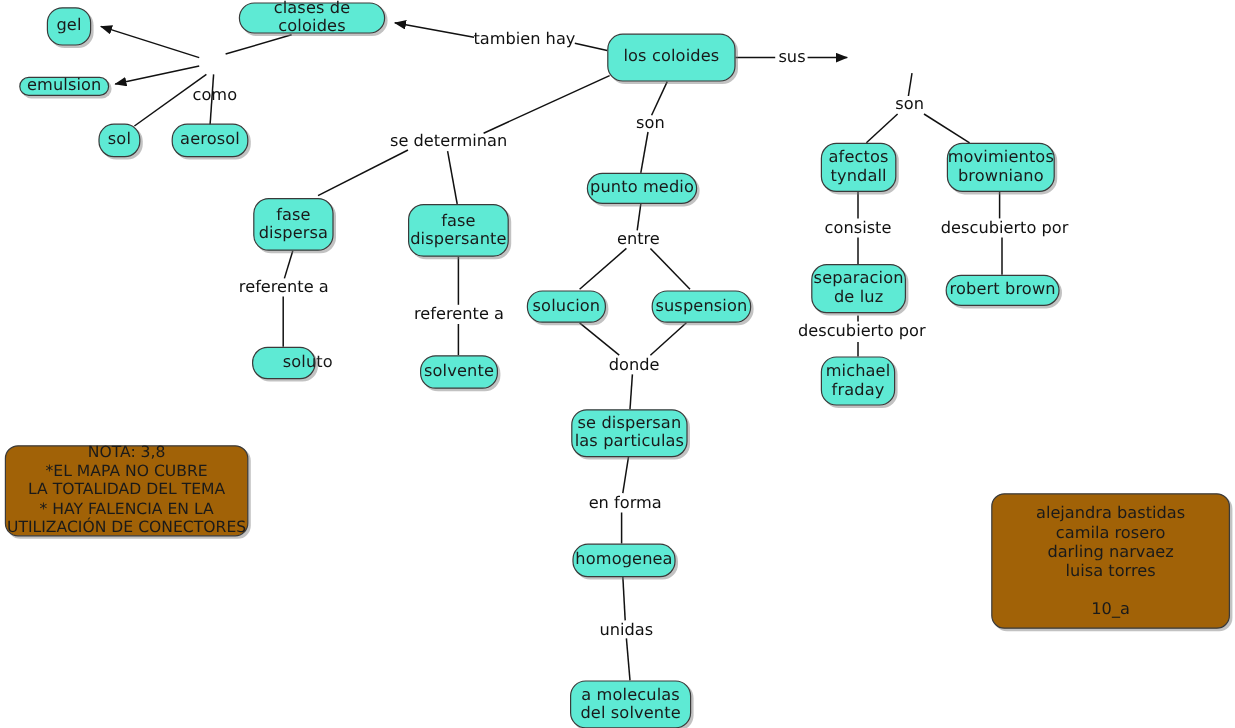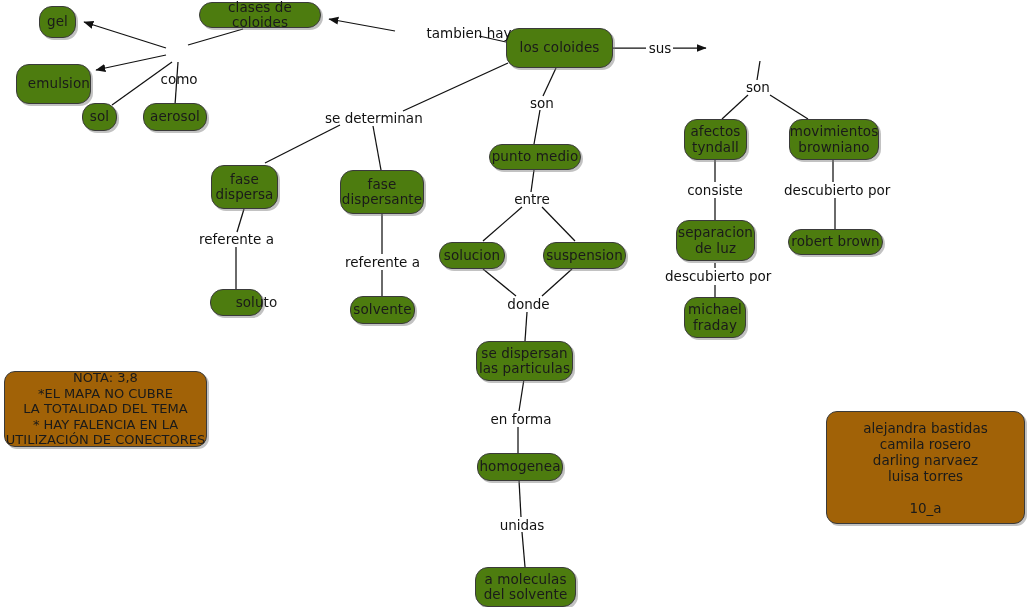--- a/index.html
+++ b/index.html
@@ -21,21 +21,21 @@
     position: absolute;
     left: 0;
     top: 0;
     width: 1029px;
     height: 607px;
     pointer-events: none;
   }
   .node {
     position: absolute;
     box-sizing: border-box;
-    background: #4d7c0f;
+    background: #5eead4;
     border: 1px solid #3a3a3a;
     border-radius: 13px;
     box-shadow: 2px 2px 0 rgba(120,120,120,0.45);
     color: #1a1a1a;
     font-size: 13.5px;
     line-height: 15.5px;
     text-align: center;
     display: flex;
     align-items: center;
     justify-content: center;
@@ -155,21 +155,21 @@
       <line x1="833" y1="160" x2="833" y2="182"></line>
 
       <line x1="835" y1="198" x2="835" y2="229"></line>
     </g>
   </svg>
 
   <div class="node" style="left:39px; top:6px; width:37px; height:32px;">
     <span>gel</span>
   </div>
 
-  <div class="node" style="left:16px; top:64px; width:75px; height:40px;justify-content:flex-end;">
+  <div class="node" style="left:16px; top:64px; width:75px; height:16px;">
     <span>emulsion</span>
   </div>
 
   <div class="node" style="left:82px; top:103px; width:35px; height:28px;">
     <span>sol</span>
   </div>
 
   <div class="node" style="left:143px; top:103px; width:64px; height:28px;">
     <span>aerosol</span>
   </div>
@@ -248,21 +248,21 @@
 
   <div class="node" style="left:475px; top:567px; width:101px; height:40px;">
     <span>a moleculas
 del solvente</span>
   </div>
 
   <div class="label" style="left:155px; top:44px; width:48px;margin-top:28px;">
     <span>como</span>
   </div>
 
-  <div class="label" style="left:392px; top:26px; width:90px;margin-left:32px;">
+  <div class="label" style="left:392px; top:26px; width:90px;">
     <span>tambien hay</span>
   </div>
 
   <div class="label" style="left:645px; top:41px; width:30px;">
     <span>sus</span>
   </div>
 
   <div class="label" style="left:525px; top:96px; width:34px;">
     <span>son</span>
   </div>

